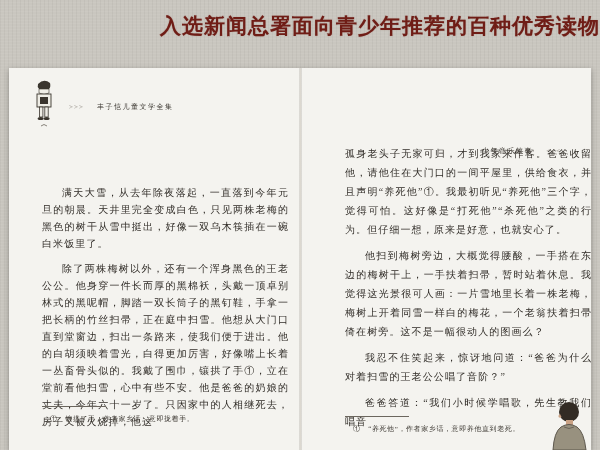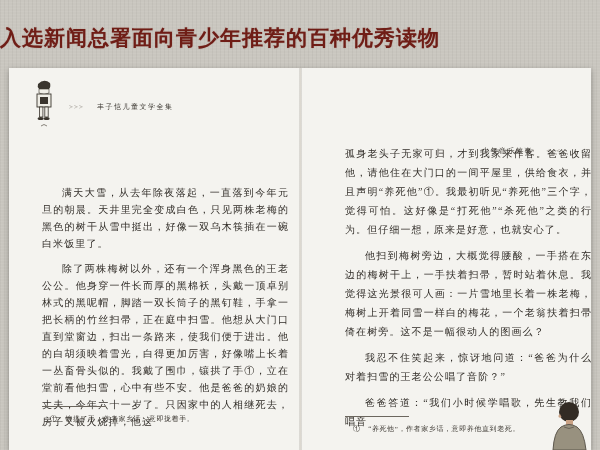--- a/index.html
+++ b/index.html
@@ -5,22 +5,22 @@
   html,body{margin:0;padding:0;}
   body{
     width:600px;height:450px;overflow:hidden;position:relative;
     font-family:"Liberation Serif","DejaVu Serif",serif;
     background-color:#c9c6bf;
     background-image:
       repeating-linear-gradient(0deg, rgba(255,255,255,0.05) 0 1px, transparent 1px 3px),
       repeating-linear-gradient(90deg, rgba(0,0,0,0.035) 0 1px, transparent 1px 4px);
   }
   .banner{
-    position:absolute;top:24px;left:0;width:600px;
-    text-align:left;font-size:21px;font-weight:bold;
+    position:absolute;top:12px;left:0;width:600px;
+    text-align:right;font-size:21px;font-weight:bold;
     letter-spacing:1px;color:#6f1d16;
     text-shadow:0 0 1px rgba(111,29,22,0.4);
   }
   .spread{
     position:absolute;left:9px;top:68px;width:582px;height:382px;
     background:#f4f3ef;
     box-shadow:0 2px 6px rgba(0,0,0,0.28);
   }
   .gutter{
     position:absolute;left:290px;top:0;width:3px;height:382px;

